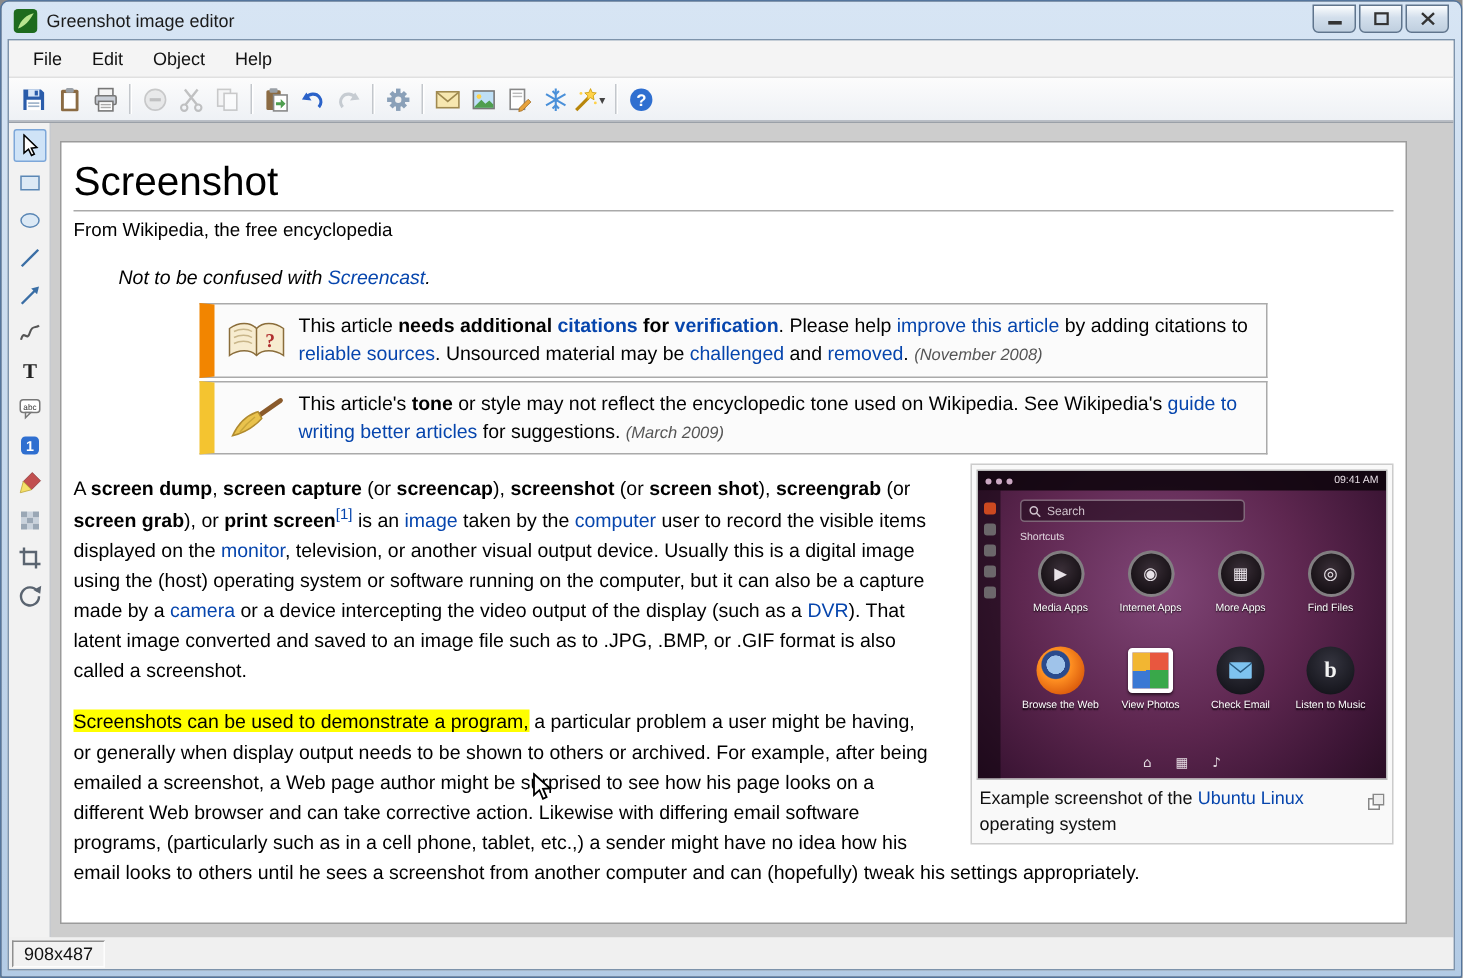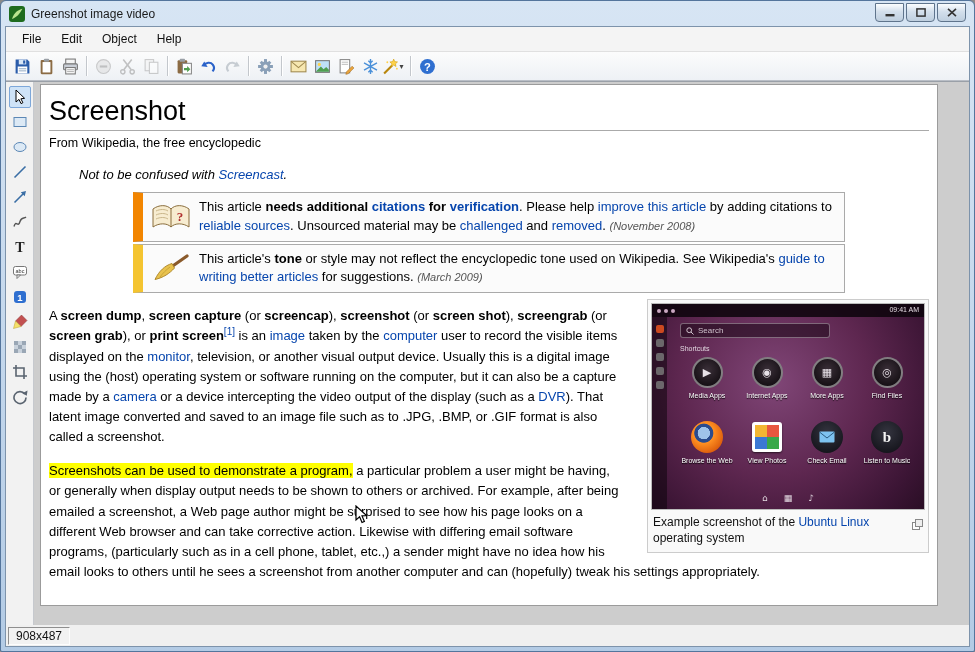--- a/index.html
+++ b/index.html
@@ -40,21 +40,21 @@
 
   
   .main{flex:1;display:flex;overflow:hidden;border-top:1px solid #9aa0a8;}
   .toolpalette{width:28px;background:#f2f2f2;border-right:1px solid #c6c9ce;display:flex;flex-direction:column;align-items:center;padding-top:4px;gap:3px;}
   .tool{width:22px;height:22px;border:1px solid transparent;background:transparent;display:flex;align-items:center;justify-content:center;padding:0;}
   .tool.sel{background:#cfe3f7;border:1px solid #7da7d9;border-radius:2px;}
   .canvas{flex:1;position:relative;background:#cdcdcd;overflow:hidden;}
 
   
   .page{
-    position:absolute;left:6px;top:2px;width:898px;height:522px;
+    position:absolute;left:6px;top:12px;width:898px;height:522px;
     background:#fff;border:1px solid #9b9b9b;
     padding:10px 8px 0 8px;
     font-size:13px;line-height:1.55;color:#000;overflow:hidden;
   }
   .wtitle{font-size:27px;font-weight:400;line-height:1.2;border-bottom:1px solid #aaa;padding-bottom:3px;}
   .wsub{font-size:12.5px;margin-top:3px;color:#000;}
   .hatnote{font-style:italic;margin:11px 0 7px 30px;font-size:13px;}
   .ambox{width:712px;margin:2px auto;border:1px solid #aaa;background:#fbfbfb;display:flex;align-items:center;font-size:13px;line-height:1.45;}
   .ambox-orange{border-left:10px solid #f28500;}
   .ambox-yellow{border-left:10px solid #f4c430;}
@@ -108,21 +108,21 @@
 
 <div class="window">
 
   <div class="titlebar">
     <span class="app-icon">
       <svg width="16" height="16" viewBox="0 0 16 16">
           <rect width="16" height="16" rx="3" fill="#1e6b1e"></rect>
           <path d="M3 13 C5 6.5 9 4 13.5 2.8 C10.5 8 8 11.2 3 13 Z" fill="#b9e48f"></path>
         </svg>
     </span>
-    <span class="title">Greenshot image video</span>
+    <span class="title">Greenshot image editor</span>
     <div class="winbtns">
       <div class="winbtn">
         <svg width="10" height="9" viewBox="0 0 10 9">
             <rect x="0.5" y="6" width="9" height="2.4" fill="#333"></rect>
           </svg>
       </div>
       <div class="winbtn">
         <svg width="10" height="9" viewBox="0 0 10 9">
             <rect x="0.9" y="0.9" width="8.2" height="7.2" fill="none" stroke="#333" stroke-width="1.5"></rect>
           </svg>
@@ -361,21 +361,21 @@
               <path d="M12.8 5 A6 6 0 1 0 14 8.5" fill="none" stroke="#5a6470" stroke-width="1.6"></path>
               <path d="M15.5 1.5 L14.8 6.8 L10.3 4.3 Z" fill="#5a6470"></path>
             </svg>
         </button>
       </div>
 
       <div class="canvas">
         <div class="page">
 
           <h1 class="wtitle">Screenshot</h1>
-          <div class="wsub">From Wikipedia, the free encyclopedic</div>
+          <div class="wsub">From Wikipedia, the free encyclopedia</div>
           <div class="hatnote"><span>Not to be confused with </span><span class="a">Screencast</span><span>.</span></div>
 
           <div class="ambox ambox-orange">
             <div class="ambox-icon">
               <svg width="42" height="30" viewBox="0 0 42 30">
                   <path d="M3 7 C9 2.5 17 2.5 21 7 C25 2.5 33 2.5 39 7 L39 25 C33 20.8 25 20.8 21 25 C17 20.8 9 20.8 3 25 Z" fill="#f7ecd0" stroke="#8a6d3b"></path>
                   <path d="M21 7 L21 25" stroke="#8a6d3b"></path>
                   <path d="M6 9 C10 7 15 7 18 9 M6 13 C10 11 15 11 18 13 M6 17 C10 15 15 15 18 17" fill="none" stroke="#c9b68a" stroke-width="1"></path>
                   <text x="30" y="19" font-size="13" font-weight="bold" fill="#b03030" text-anchor="middle" font-family="Liberation Serif, serif">?</text>
                 </svg>

